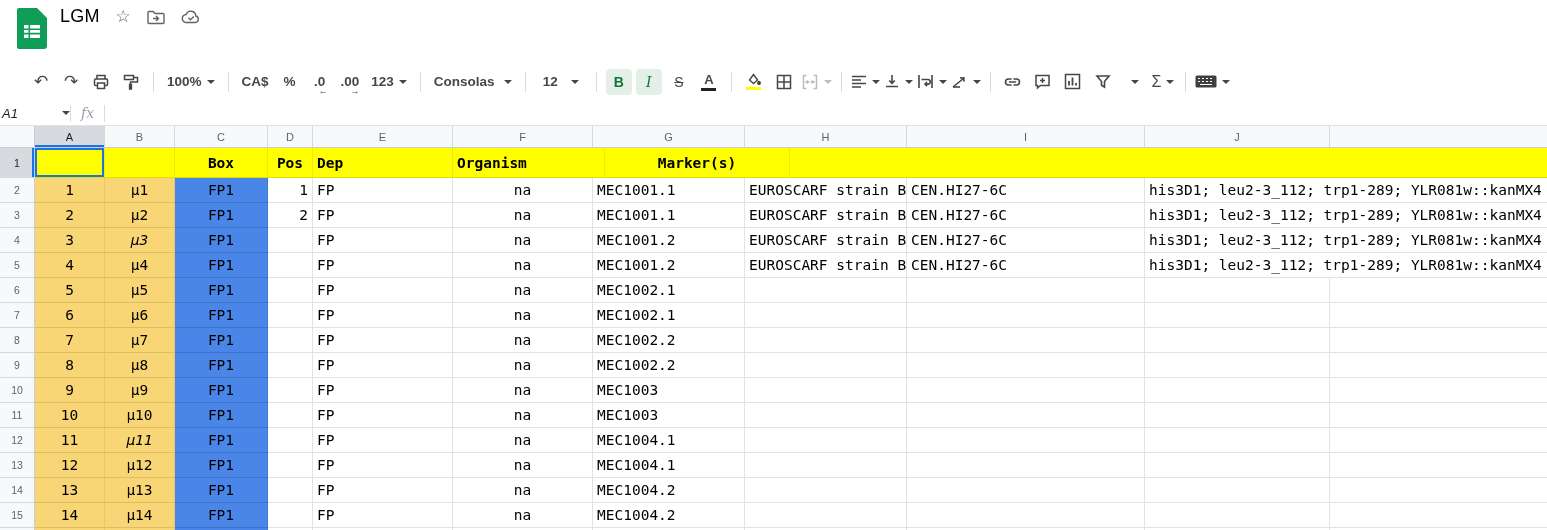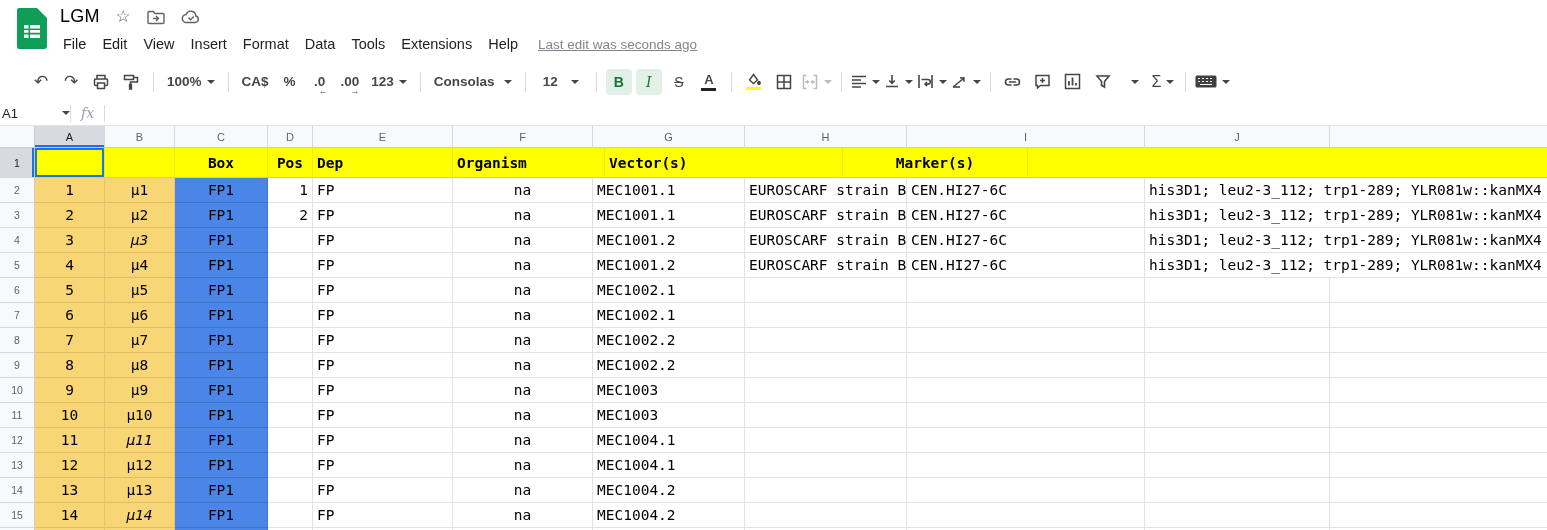--- a/index.html
+++ b/index.html
@@ -98,32 +98,20 @@
         <path d="M6 9.5h5M9 7l2.5 2.5L9 12"></path>
       </svg>
     </span>
     <span class="title-ico">
       <svg width="20" height="15" viewBox="0 0 20 15" fill="none" stroke="#5F6368" stroke-width="1.4">
         <path d="M5.5 13.5a4 4 0 0 1-.4-8A5 5 0 0 1 14.8 7a3.3 3.3 0 0 1-.6 6.5z"></path>
         <path d="M7.5 8.8l2 2 3.3-3.3"></path>
       </svg>
     </span>
   </div>
-  <div class="menu-row">
-    <span class="menu-item">File</span>
-    <span class="menu-item">Edit</span>
-    <span class="menu-item">View</span>
-    <span class="menu-item">Insert</span>
-    <span class="menu-item">Format</span>
-    <span class="menu-item">Data</span>
-    <span class="menu-item">Tools</span>
-    <span class="menu-item">Extensions</span>
-    <span class="menu-item">Help</span>
-    <span class="last-edit">Last edit was seconds ago</span>
-  </div>
 </div>
 
 <div class="toolbar">
   <div class="tbtn" style="font-size:17px;">↶</div>
   <div class="tbtn" style="font-size:17px;">↷</div>
   <div class="tbtn">
     <svg width="18" height="18" viewBox="0 0 18 18" fill="none" stroke="#444746" stroke-width="1.5">
       <path d="M5 6V2.5h8V6"></path>
         <rect x="2.5" y="6" width="13" height="6.5" rx="1"></rect>
       <rect x="5.5" y="10" width="7" height="5.5" fill="#fff"></rect>
@@ -263,21 +251,21 @@
     <svg width="22" height="13" viewBox="0 0 22 13">
       <rect x="0.5" y="0.5" width="21" height="12" rx="1.5" fill="#3C4043"></rect>
       <path d="M3 3.5h2M7 3.5h2M11 3.5h2M15 3.5h2M3 6.5h2M7 6.5h2M11 6.5h2M15 6.5h2M5 9.5h12" stroke="#fff" stroke-width="1.1"></path>
     </svg>
     <span class="caret"></span>
   </div>
 </div>
 
 <div class="fbar">
   <div class="namebox">
-    <span style="flex:1;">A1</span>
+    <span style="flex:1;font-style:italic;">A1</span>
       <span class="caret"></span>
   </div>
   <div class="vline"></div>
   <span class="fx">fx</span>
   <div class="vline"></div>
   <div class="fvalue"></div>
 </div>
 
 <div id="grid">
     <div class="g-row colhdr">
@@ -295,21 +283,20 @@
       <div class="g-colhdr fill"></div>
     </div>
     <div class="g-row hdr">
       <div class="g-rowhdr sel">1</div>
       <div class="g-cell yellow bold a-c sel-cell" style="width: 70px;"></div>
       <div class="g-cell yellow bold a-c" style="width: 70px;"></div>
       <div class="g-cell yellow bold a-c" style="width: 93px;">Box</div>
       <div class="g-cell yellow bold a-c" style="width: 45px;">Pos</div>
       <div class="g-cell yellow bold" style="width: 140px;">Dep</div>
       <div class="g-cell yellow bold" style="width: 152px;">Organism</div>
-      <div class="g-cell yellow bold" style="width: 238px;">Vector(s)</div>
       <div class="g-cell yellow bold a-c" style="width: 185px;">Marker(s)</div>
       <div class="g-fill yellow"></div>
     </div>
     <div class="g-row">
       <div class="g-rowhdr">2</div>
       <div class="g-cell a-c tan" style="width: 70px;">1</div>
       <div class="g-cell a-c tan" style="width: 70px;">µ1</div>
       <div class="g-cell a-c blue" style="width: 93px;">FP1</div>
       <div class="g-cell a-r" style="width: 45px;">1</div>
       <div class="g-cell" style="width: 140px;">FP</div>
@@ -492,21 +479,21 @@
       <div class="g-cell a-c" style="width: 140px;">na</div>
       <div class="g-cell" style="width: 152px;">MEC1004.2</div>
       <div class="g-cell" style="width: 162px;"></div>
       <div class="g-cell" style="width: 238px;"></div>
       <div class="g-cell" style="width: 185px;"></div>
       <div class="g-fill"></div>
     </div>
     <div class="g-row">
       <div class="g-rowhdr">15</div>
       <div class="g-cell a-c tan" style="width: 70px;">14</div>
-      <div class="g-cell a-c tan" style="width: 70px; font-style: italic;">µ14</div>
+      <div class="g-cell a-c tan" style="width: 70px;">µ14</div>
       <div class="g-cell a-c blue" style="width: 93px;">FP1</div>
       <div class="g-cell a-r" style="width: 45px;"></div>
       <div class="g-cell" style="width: 140px;">FP</div>
       <div class="g-cell a-c" style="width: 140px;">na</div>
       <div class="g-cell" style="width: 152px;">MEC1004.2</div>
       <div class="g-cell" style="width: 162px;"></div>
       <div class="g-cell" style="width: 238px;"></div>
       <div class="g-cell" style="width: 185px;"></div>
       <div class="g-fill"></div>
     </div>

